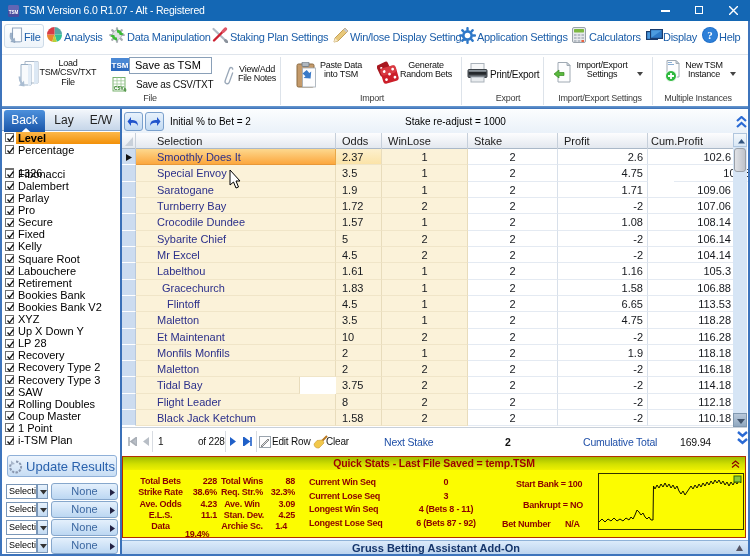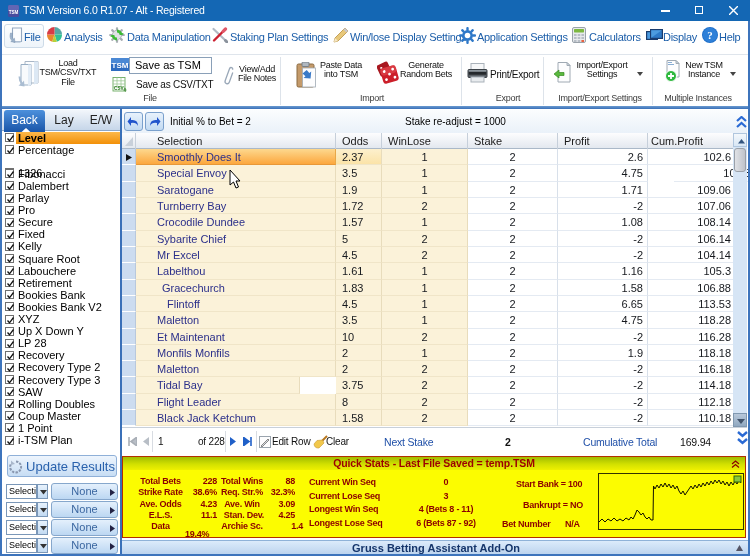--- a/index.html
+++ b/index.html
@@ -803,21 +803,21 @@
 <div class="st" style="left:62px;top:72px;width:32px;text-align:left">19.4%</div>
 <div class="st" style="left:97px;top:19px;width:44px;text-align:center">Total Wins</div>
 <div class="st" style="left:140px;top:19px;width:32px;text-align:right">88</div>
 <div class="st" style="left:97px;top:30px;width:44px;text-align:center">Req. Str.%</div>
 <div class="st" style="left:140px;top:30px;width:32px;text-align:right">32.3%</div>
 <div class="st" style="left:97px;top:42px;width:44px;text-align:center">Ave. Win</div>
 <div class="st" style="left:140px;top:42px;width:32px;text-align:right">3.09</div>
 <div class="st" style="left:97px;top:53px;width:44px;text-align:right">Stan. Dev.</div>
 <div class="st" style="left:140px;top:53px;width:32px;text-align:right">4.25</div>
 <div class="st" style="left:97px;top:64px;width:44px;text-align:center">Archie Sc.</div>
-<div class="st" style="left:148px;top:64px;width:32px;text-align:right">1.4</div>
+<div class="st" style="left:132px;top:64px;width:32px;text-align:right">1.4</div>
 <div class="st" style="left:186px;top:20px">Current Win Seq</div>
 <div class="st" style="left:268px;top:20px;width:110px;text-align:center">0</div>
 <div class="st" style="left:186px;top:34px">Current Lose Seq</div>
 <div class="st" style="left:268px;top:34px;width:110px;text-align:center">3</div>
 <div class="st" style="left:186px;top:47px">Longest Win Seq</div>
 <div class="st" style="left:268px;top:47px;width:110px;text-align:center">4  (Bets 8 - 11)</div>
 <div class="st" style="left:186px;top:61px">Longest Lose Seq</div>
 <div class="st" style="left:268px;top:61px;width:110px;text-align:center">6  (Bets 87 - 92)</div>
 <div class="st" style="left:393px;top:22px">Start Bank = 100</div>
 <div class="st" style="left:400px;top:43px">Bankrupt = NO</div>

